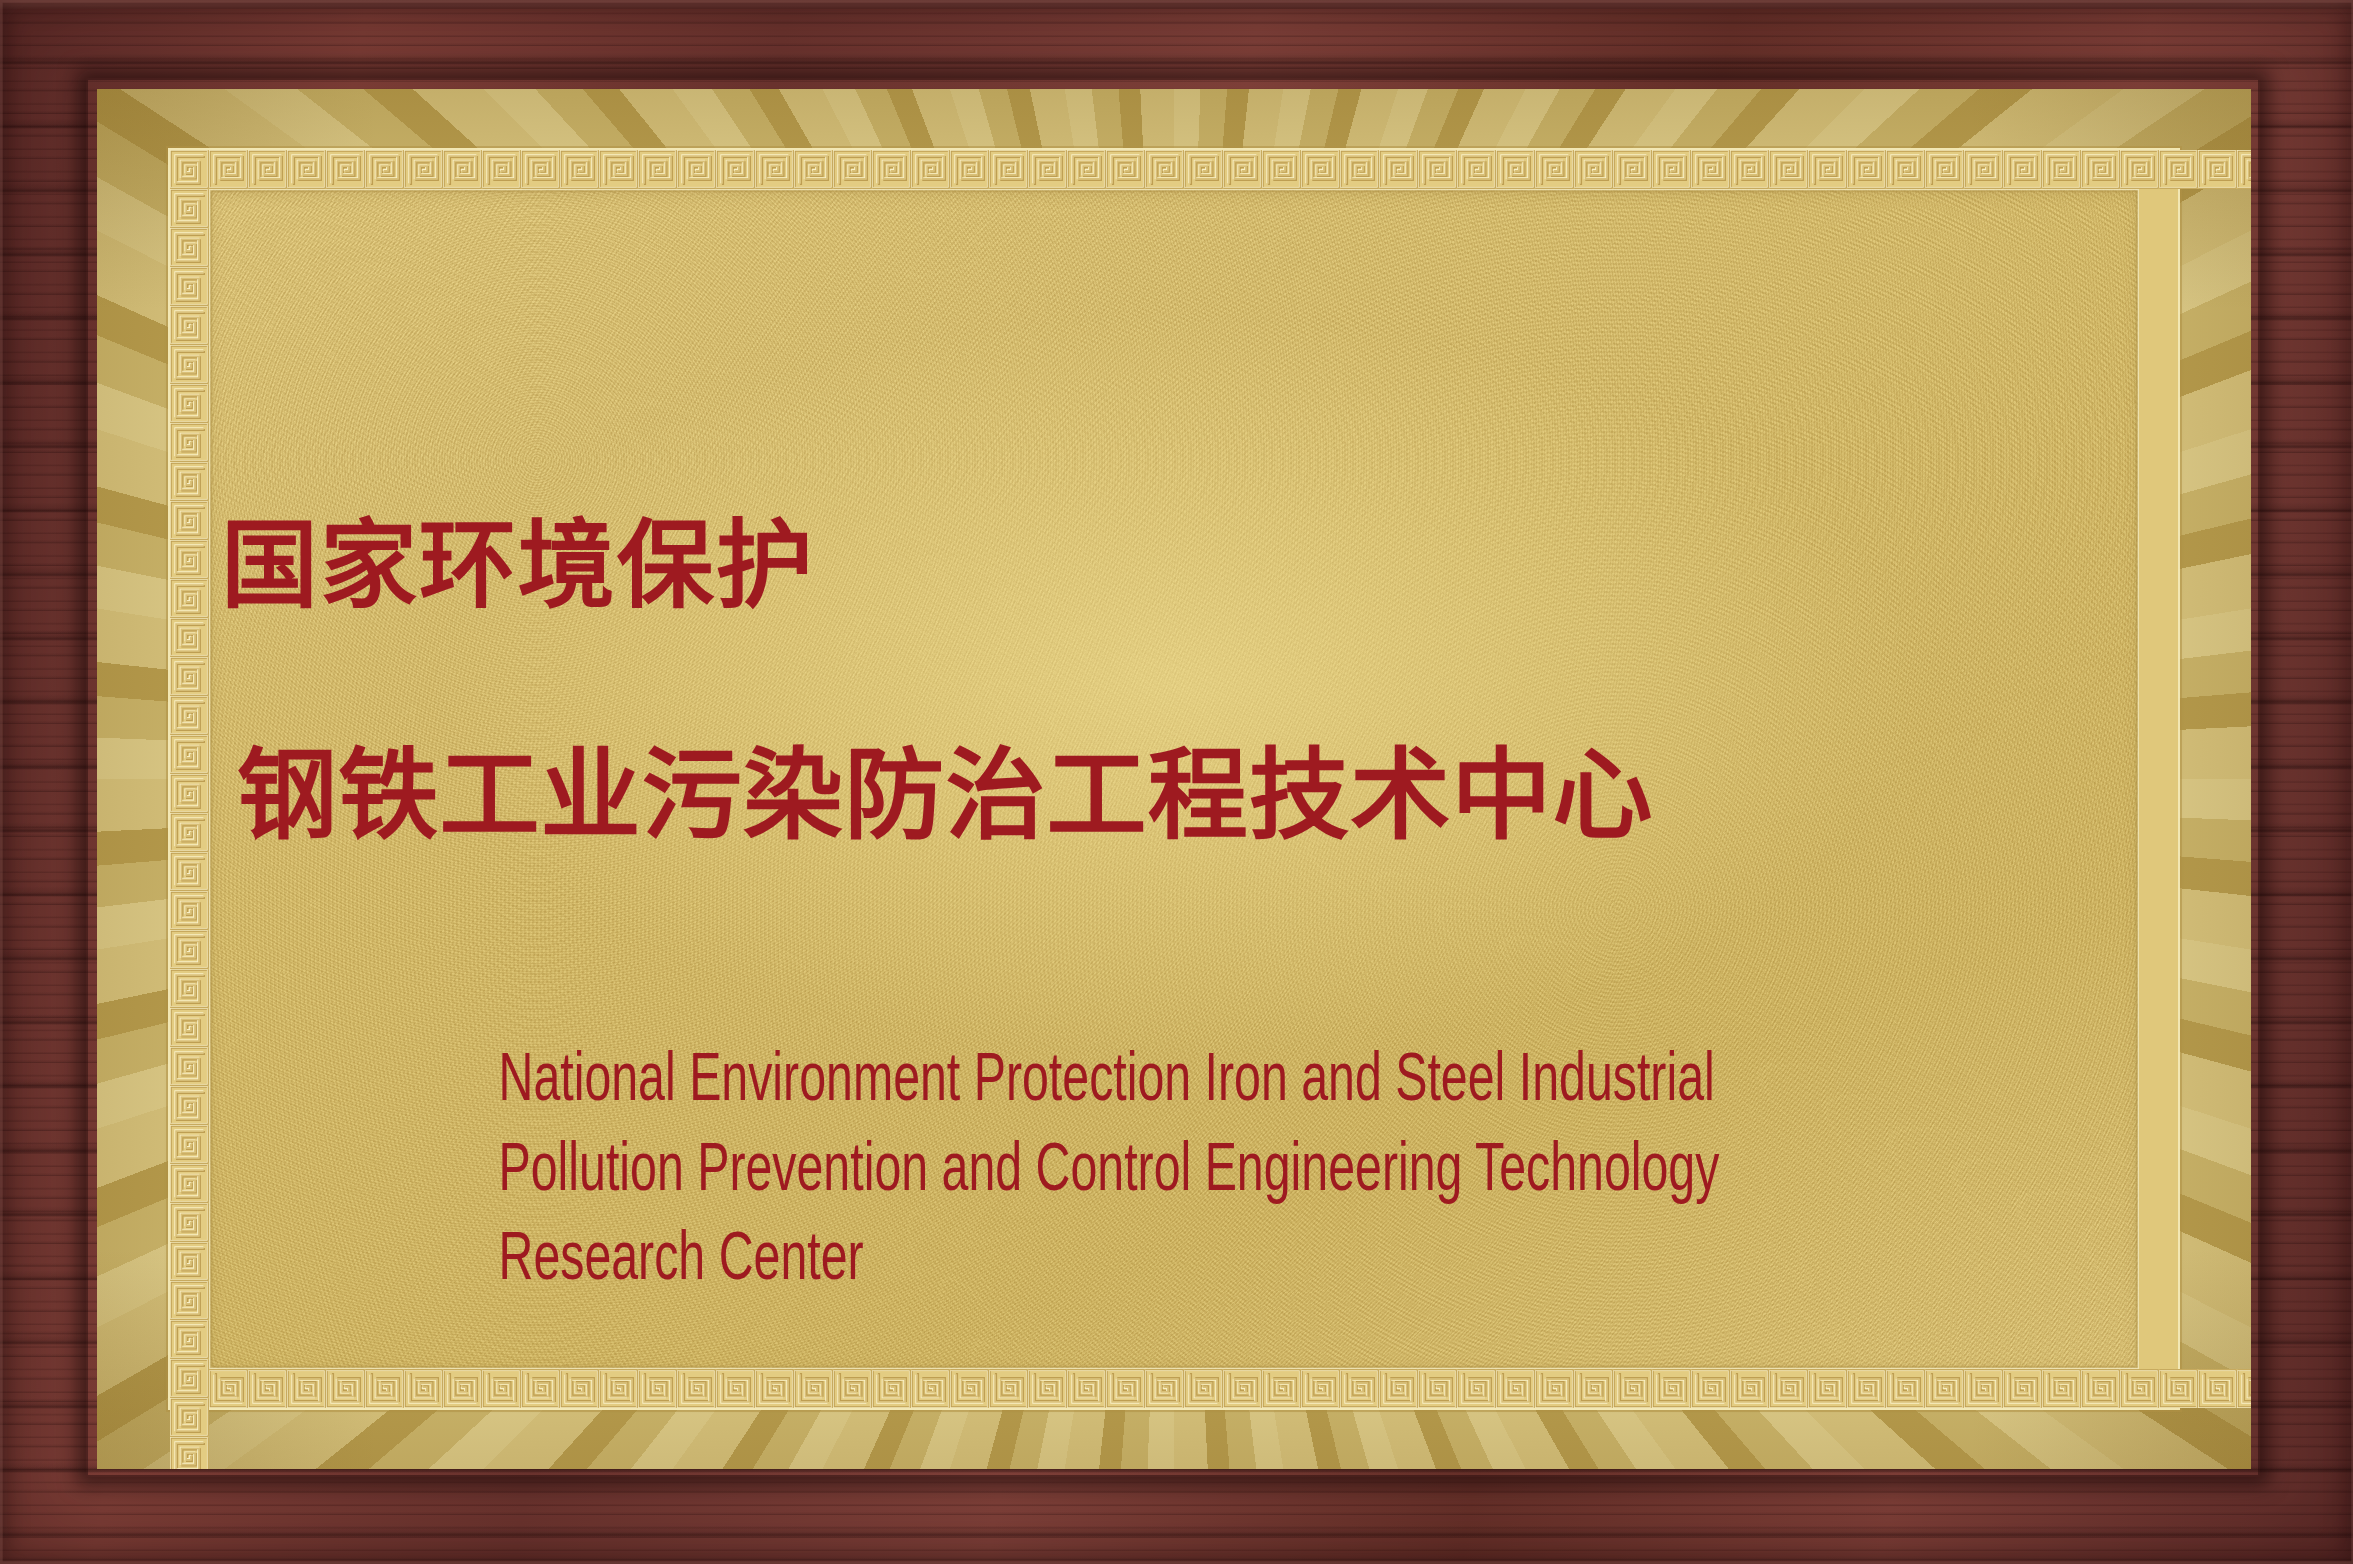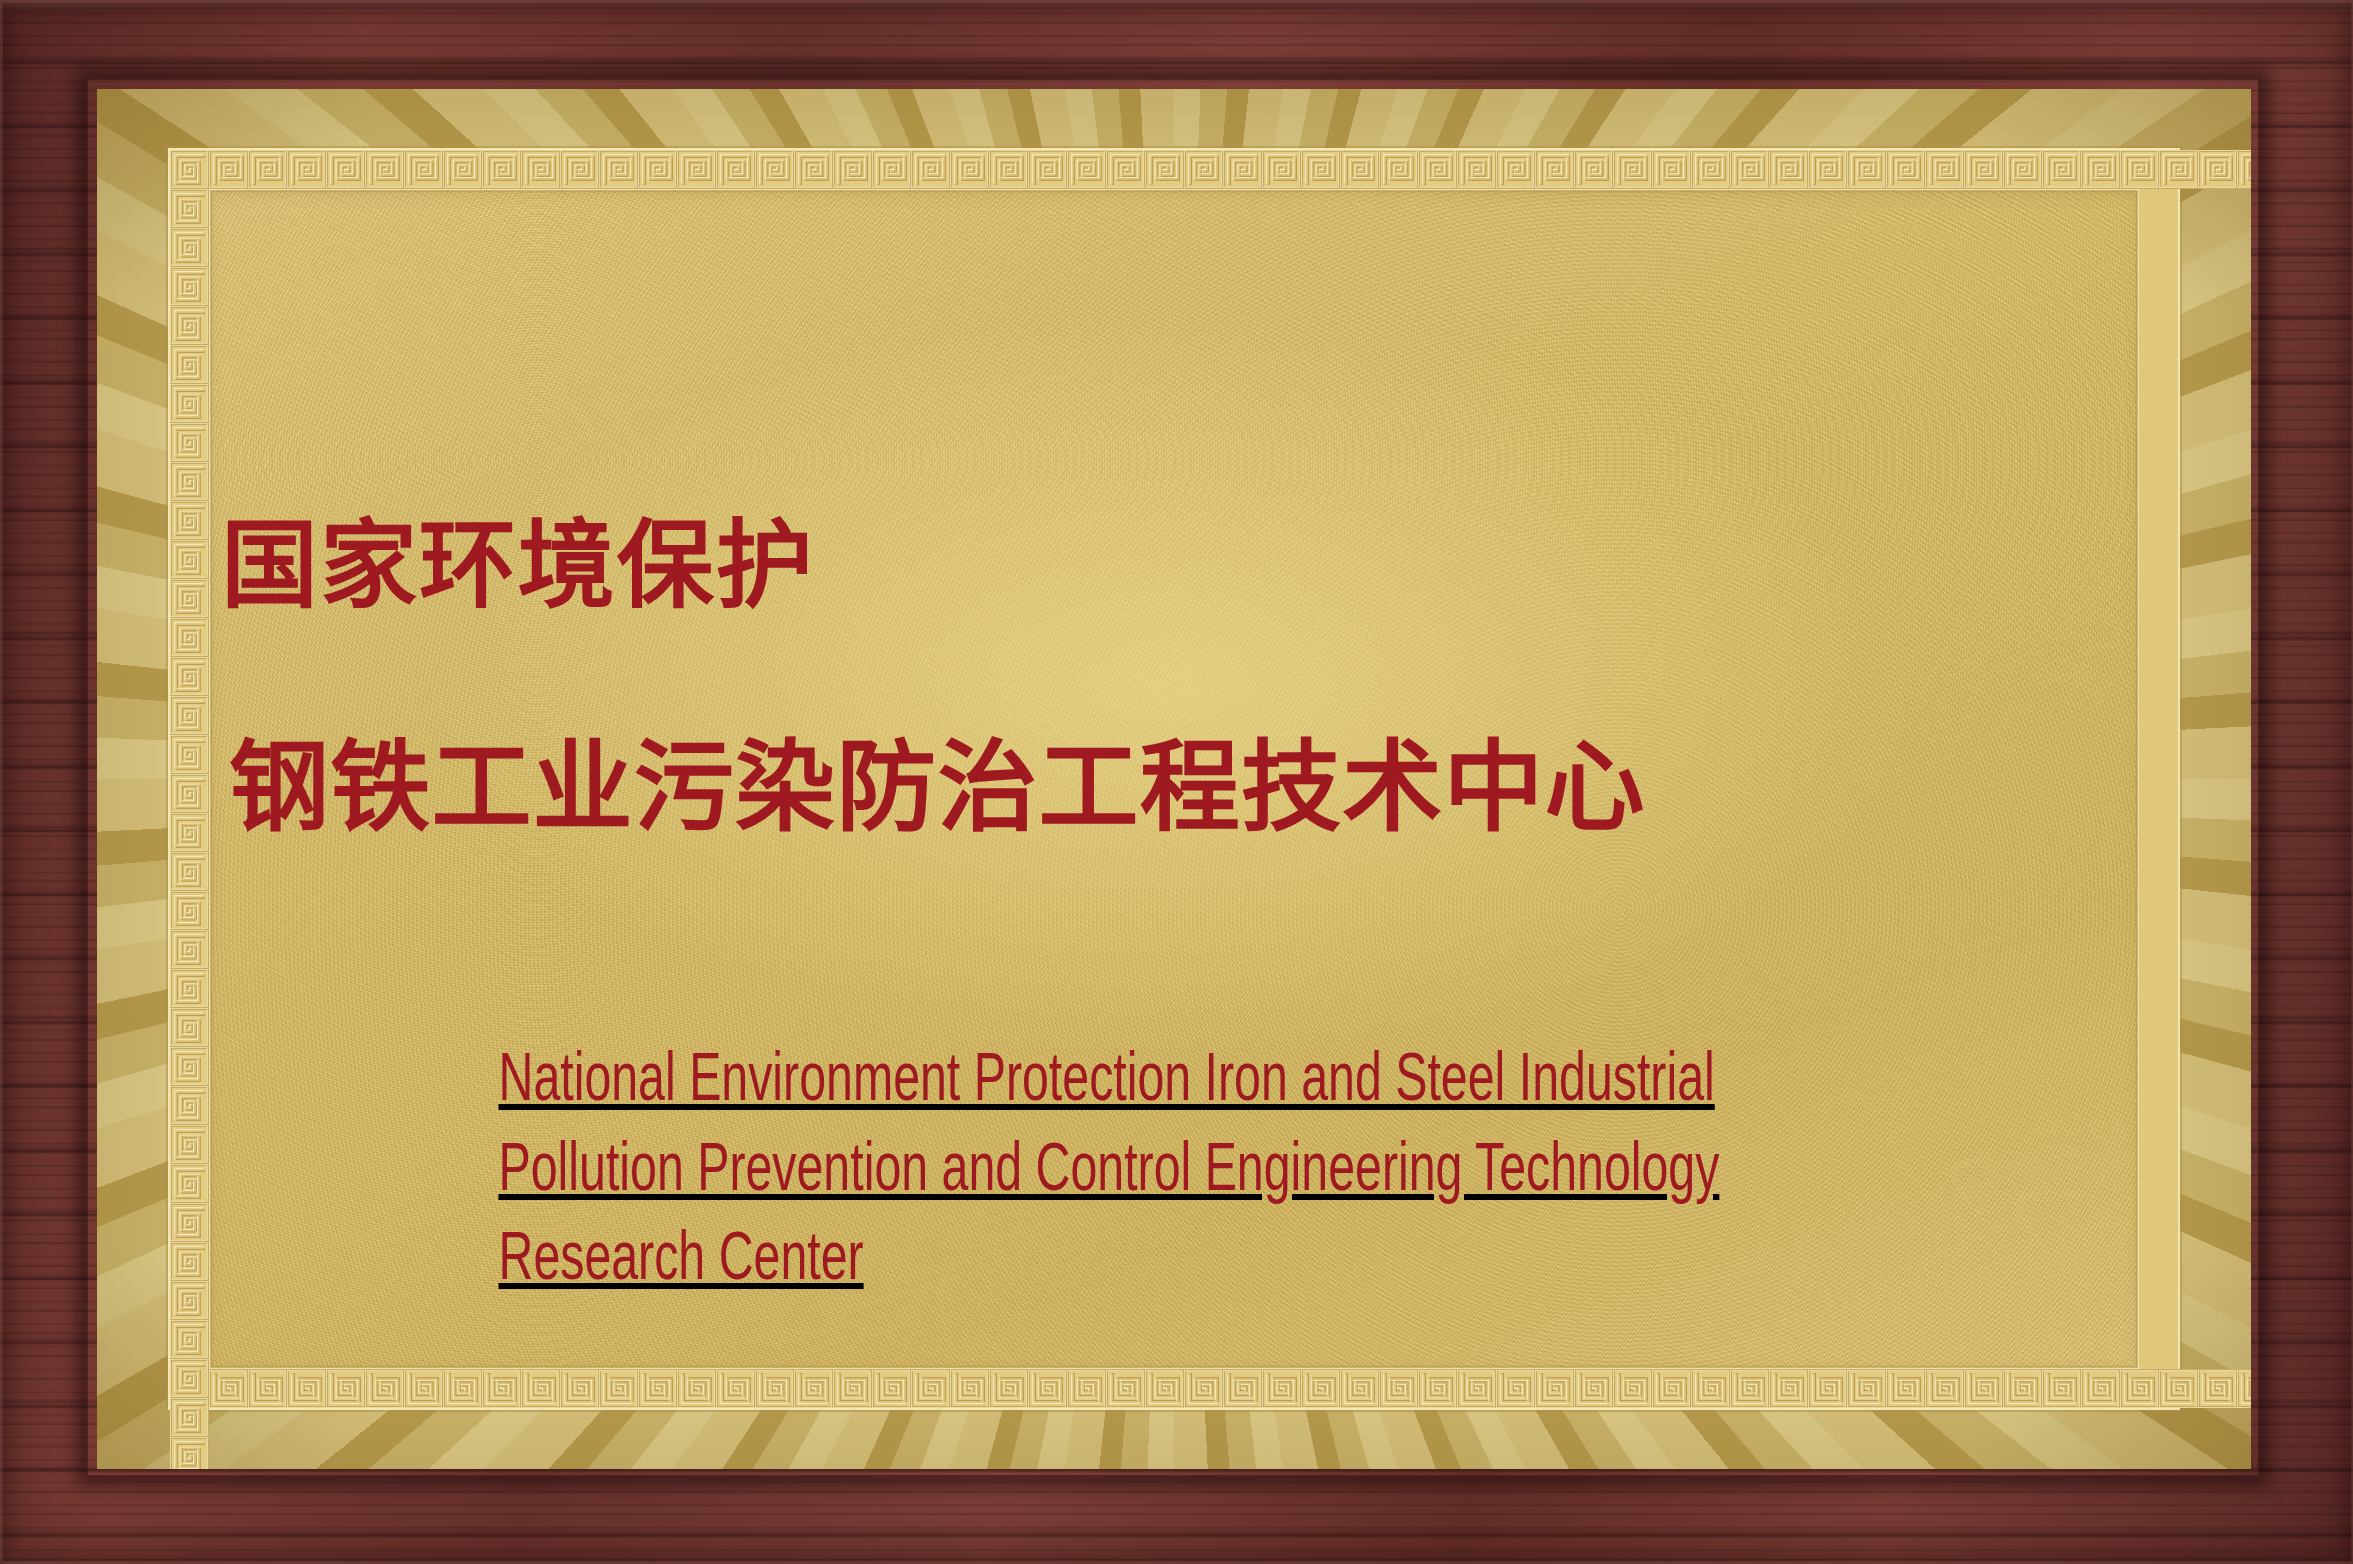--- a/index.html
+++ b/index.html
@@ -195,32 +195,30 @@
     margin-left: 12px;
   }
   .cn1 {
     position: absolute;
     left: 0; right: 0;
     top: 328px;
     font-size: 97px;
   }
   .cn2 {
     position: absolute;
-    left: 8px; right: 0;
+    left: 16px; right: 0;
     top: 557px;
     font-size: 100px;
     letter-spacing: 0.012em;
-    font-family: Liberation Mono, monospace;
   }
 
   .en-block {
     position: absolute;
     left: 0; right: 0;
     top: 843px;
-    text-decoration: underline;
   }
   .en-line {
     font-family: "Liberation Sans", "DejaVu Sans", sans-serif;
     font-weight: 400;
     font-size: 69px;
     line-height: 1.30;
     color: #9e1a20;
     transform: scaleX(0.70);
     transform-origin: 50% 50%;
     white-space: nowrap;

